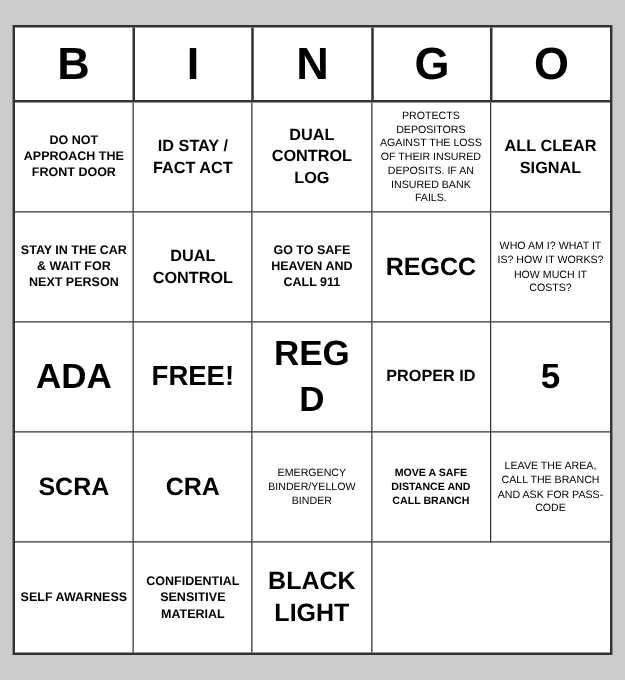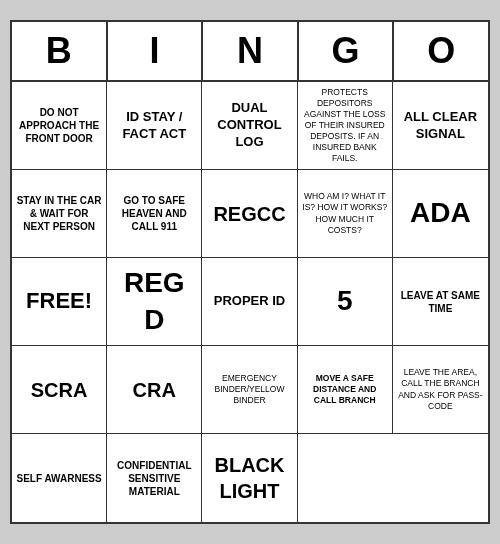--- a/index.html
+++ b/index.html
@@ -67,29 +67,29 @@
       <div class="bingo-header-cell">G</div>
       <div class="bingo-header-cell">O</div>
     </div>
   <div class="bingo-grid">
   <div class="bingo-cell" style="font-size: 10px; font-weight: bold;">DO NOT APPROACH THE FRONT DOOR</div>
       <div class="bingo-cell" style="font-size: 13px; font-weight: bold;">ID STAY / FACT ACT</div>
       <div class="bingo-cell" style="font-size: 13px; font-weight: bold;">DUAL CONTROL LOG</div>
       <div class="bingo-cell" style="font-size: 8.5px;">PROTECTS DEPOSITORS AGAINST THE LOSS OF THEIR INSURED DEPOSITS. IF AN INSURED BANK FAILS.</div>
       <div class="bingo-cell" style="font-size: 13px; font-weight: bold;">ALL CLEAR SIGNAL</div>
       <div class="bingo-cell" style="font-size: 10px; font-weight: bold;">STAY IN THE CAR &amp; WAIT FOR NEXT PERSON</div>
+      <div class="bingo-cell" style="font-size: 13px; font-weight: bold;">DUAL CONTROL</div>
       <div class="bingo-cell" style="font-size: 10px; font-weight: bold;">GO TO SAFE HEAVEN AND CALL 911</div>
       <div class="bingo-cell" style="font-size: 20px; font-weight: bold;">REGCC</div>
       <div class="bingo-cell" style="font-size: 8.5px;">WHO AM I? WHAT IT IS? HOW IT WORKS? HOW MUCH IT COSTS?</div>
       <div class="bingo-cell" style="font-size: 28px; font-weight: bold;">ADA</div>
       <div class="bingo-cell" style="font-size: 22px; font-weight: bold;">FREE!</div>
       <div class="bingo-cell" style="font-size: 28px; font-weight: bold;">REG D</div>
       <div class="bingo-cell" style="font-size: 13px; font-weight: bold;">PROPER ID</div>
       <div class="bingo-cell" style="font-size: 28px; font-weight: bold;">5</div>
-      <div class="bingo-cell" style="font-size: 10px; font-weight: bold;">LEAVE AT SAME TIME</div>
       <div class="bingo-cell" style="font-size: 20px; font-weight: bold;">SCRA</div>
       <div class="bingo-cell" style="font-size: 20px; font-weight: bold; text-align: center;">CRA</div>
       <div class="bingo-cell" style="font-size: 8.5px;">EMERGENCY BINDER/YELLOW BINDER</div>
       <div class="bingo-cell" style="font-size: 8.5px; font-weight: bold; text-align: center;">MOVE A SAFE DISTANCE AND CALL BRANCH</div>
       <div class="bingo-cell" style="font-size: 8.5px;">LEAVE THE AREA, CALL THE BRANCH AND ASK FOR PASS-CODE</div>
       <div class="bingo-cell" style="font-size: 10px; font-weight: bold;">SELF AWARNESS</div>
       <div class="bingo-cell" style="font-size: 10px; font-weight: bold;">CONFIDENTIAL SENSITIVE MATERIAL</div>
       <div class="bingo-cell" style="font-size: 20px; font-weight: bold;">BLACK LIGHT</div>
     </div>
 </div>

